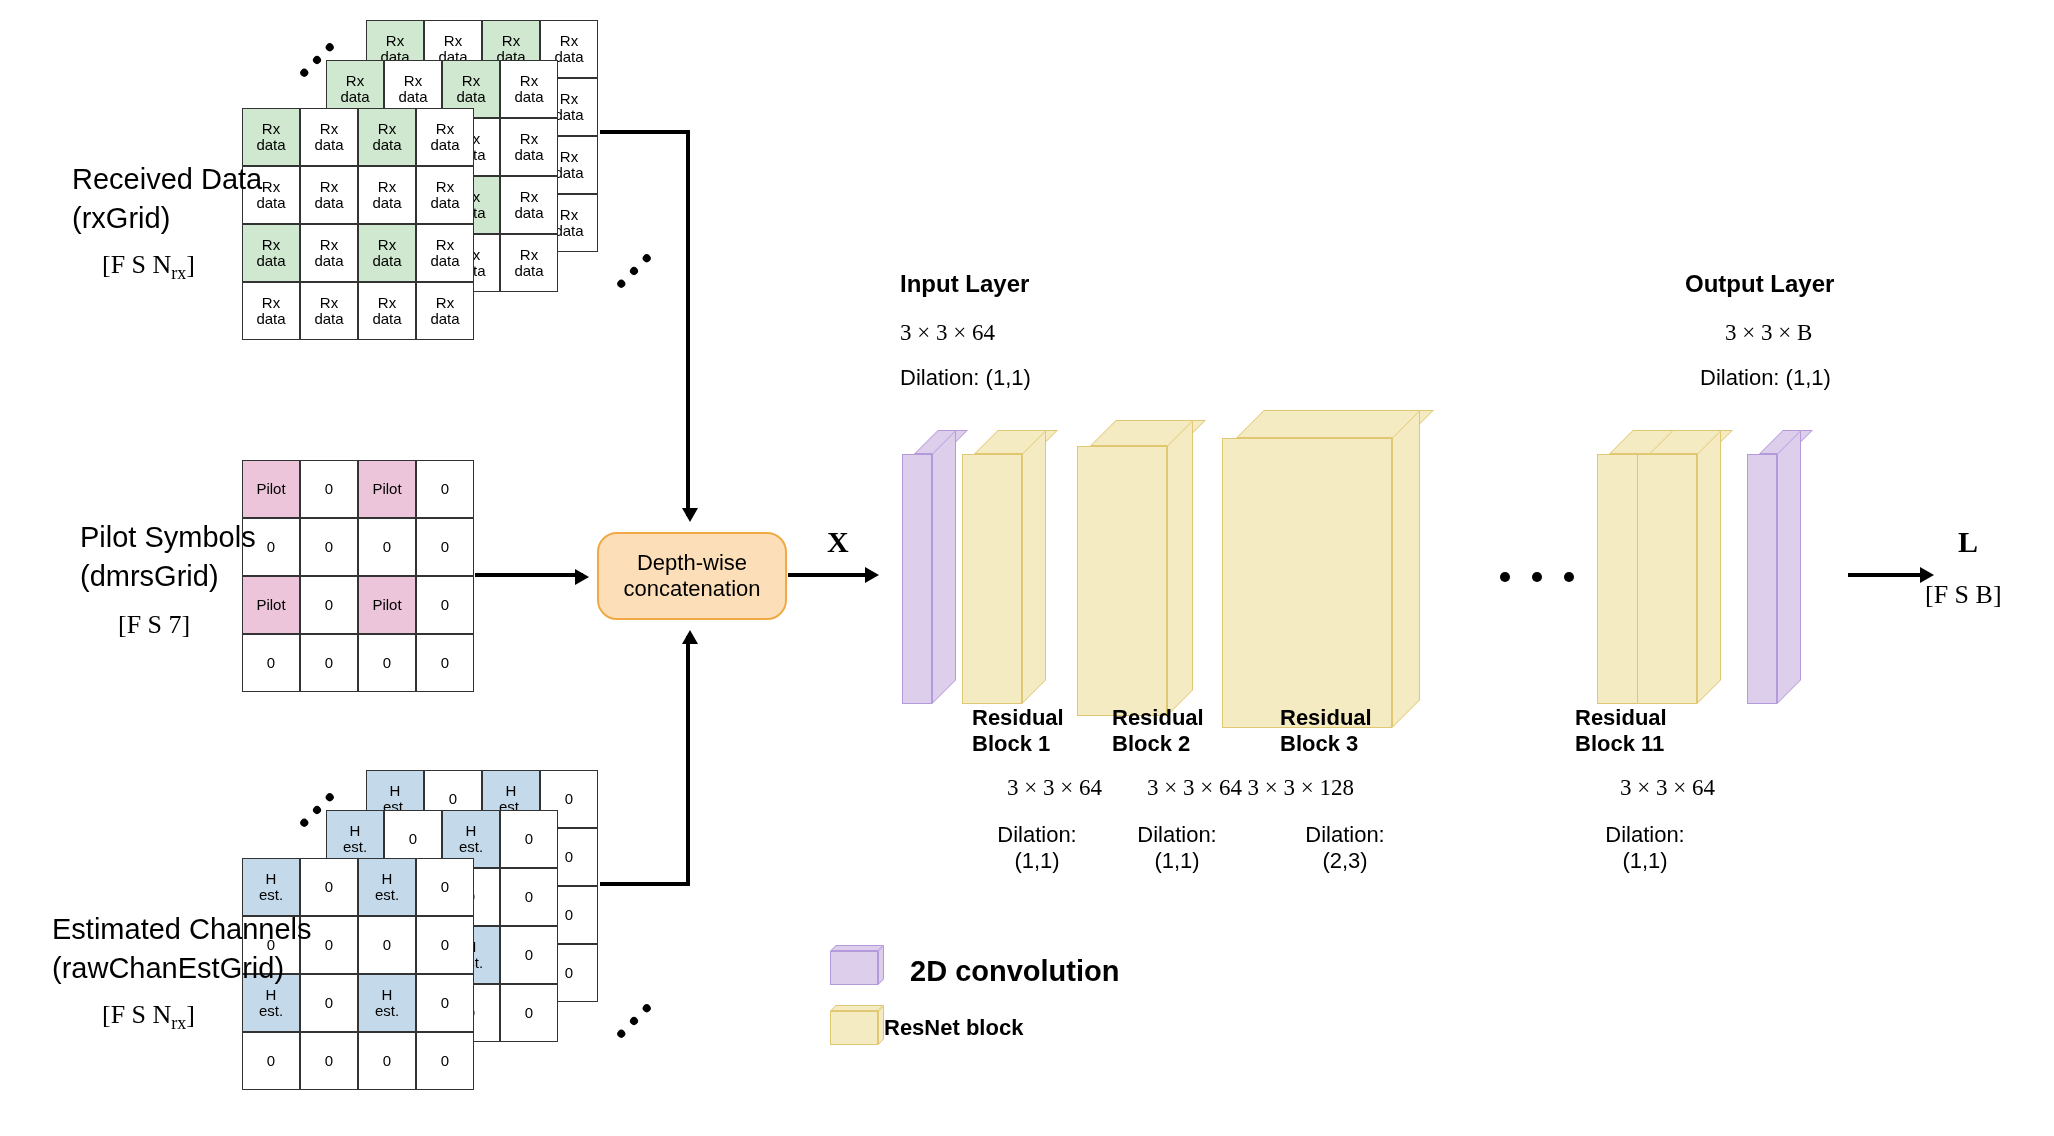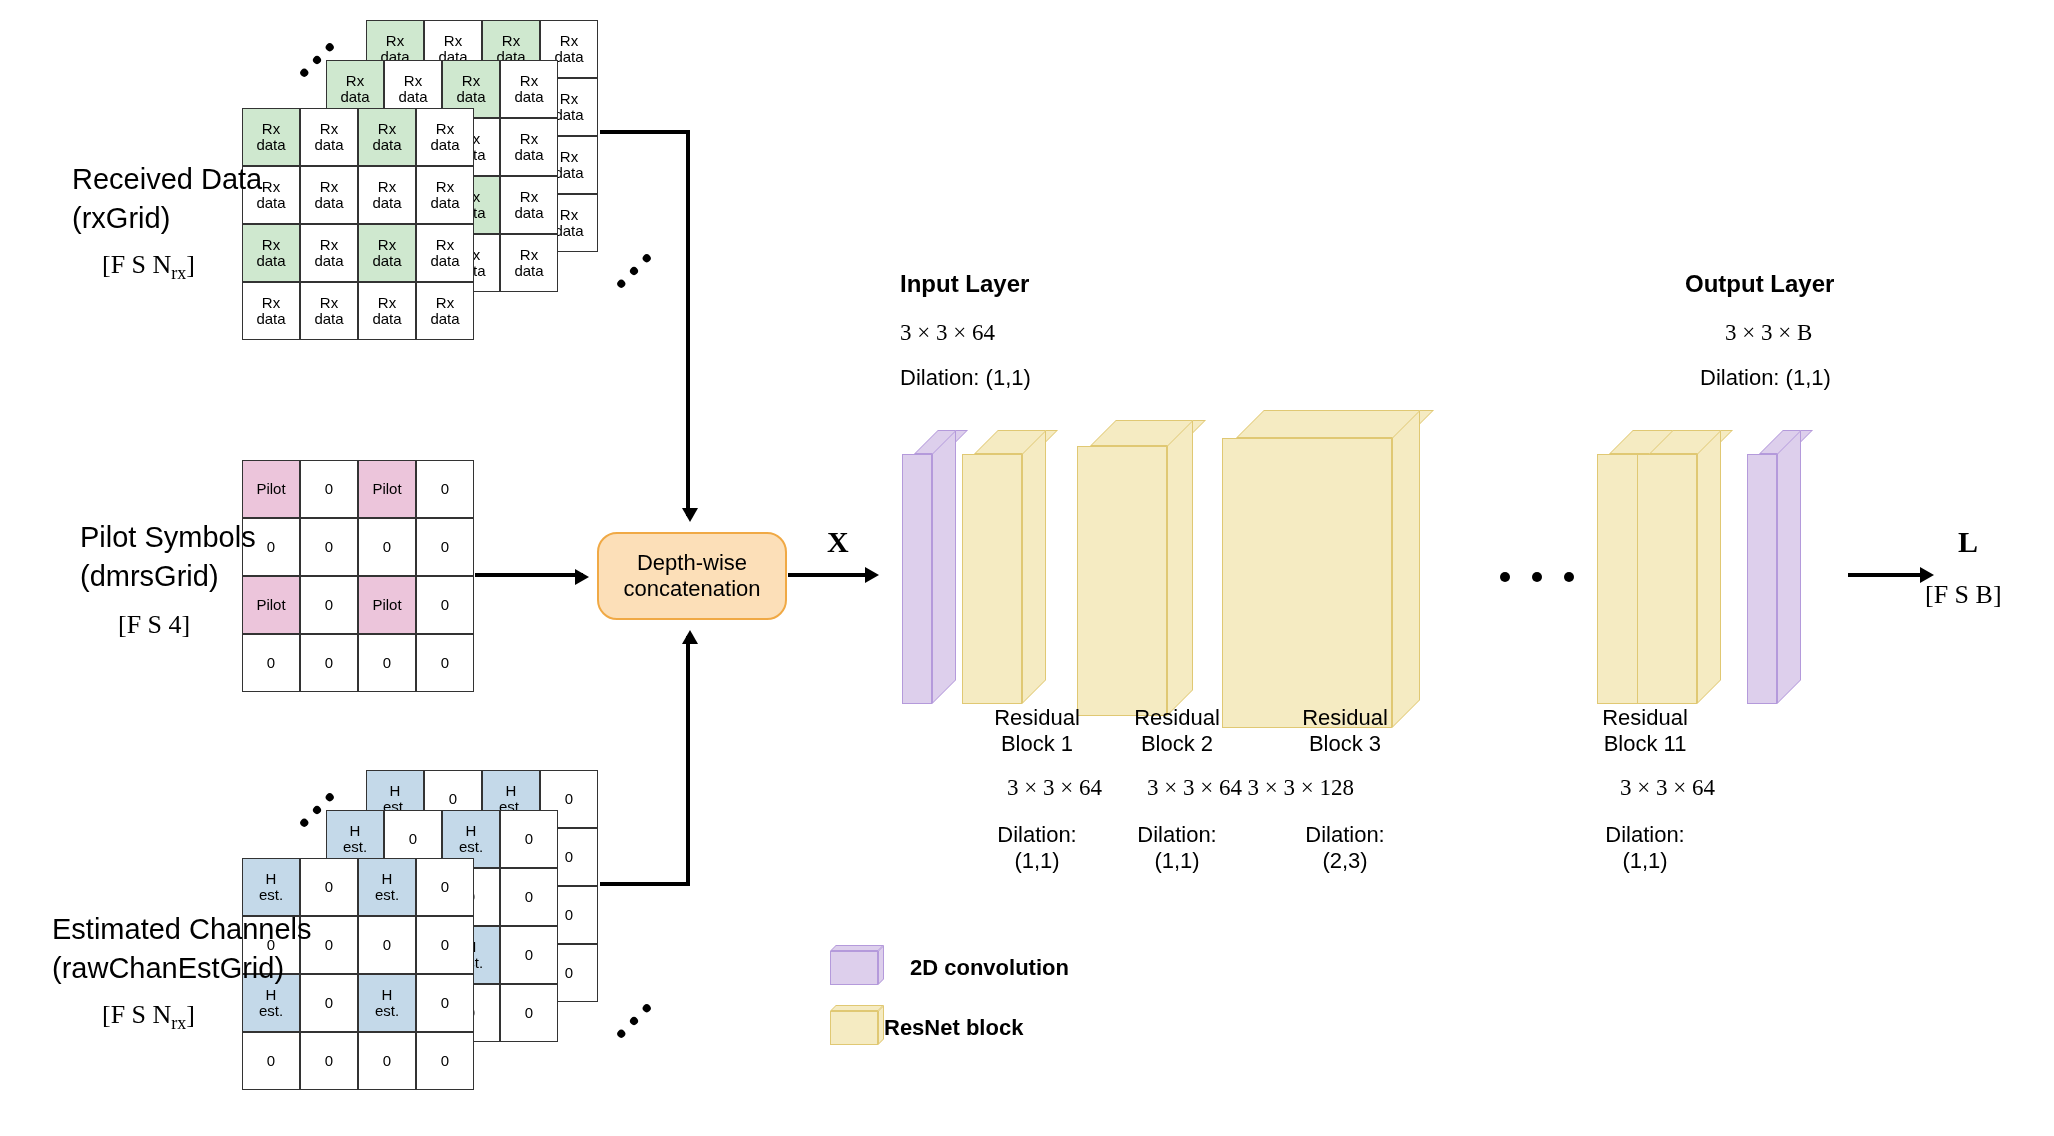--- a/index.html
+++ b/index.html
@@ -32,21 +32,21 @@
 
 
 .dots{display:flex;gap:10px}
 .dots span{width:8px;height:8px;background:#000;border-radius:50%}
 
 .arrow{position:absolute;background:#000}
 .arrowR:after{content:"";position:absolute;right:-14px;top:-6px;border:8px solid transparent;border-left:14px solid #000}
 .arrowD:after{content:"";position:absolute;left:-6px;bottom:-14px;border:8px solid transparent;border-top:14px solid #000}
 .arrowU:after{content:"";position:absolute;left:-6px;top:-14px;border:8px solid transparent;border-bottom:14px solid #000}
 
-.blktitle{font-weight:400;font-size:22px;text-align:center}
+.blktitle{font-weight:700;font-size:22px;text-align:left}
 .blkline{font-size:23px;text-align:right;font-family:'Times New Roman',serif}
 </style>
 </head>
 <body>
 
 <div class="abs" style="left:366px;top:20px">
   <div class="grid grid4">
   <div class="cell grn" style="white-space: pre-line;">Rx
 data</div>
       <div class="cell" style="white-space: pre-line;">Rx
@@ -189,21 +189,21 @@
       <div class="cell">0</div>
       <div class="cell">0</div>
       <div class="cell">0</div>
       <div class="cell">0</div>
     </div>
 </div>
 <div class="abs label" style="left:80px;top:518px">
   <div>Pilot Symbols</div>
   <div>(<span class="mono">dmrsGrid</span>)</div>
 </div>
-<div class="abs dims serif" style="left:118px;top:610px">[F S 4]</div>
+<div class="abs dims serif" style="left:118px;top:610px">[F S 7]</div>
 
 <div class="abs" style="left:366px;top:770px">
   <div class="grid grid4">
       <div class="cell blu" style="white-space: pre-line;">H
 est.</div>
       <div class="cell" style="white-space: pre-line;">0</div>
       <div class="cell blu" style="white-space: pre-line;">H
 est.</div>
       <div class="cell" style="white-space: pre-line;">0</div>
       <div class="cell" style="white-space: pre-line;">0</div>
@@ -384,21 +384,21 @@
 <div class="abs" style="left:1575px;top:822px;width:140px;text-align:center;white-space:pre-line;font-size:22px">Dilation:
 (1,1)</div>
 
 <div class="abs" style="left:830px;top:945px">
   <div style="position:relative;width:54px;height:40px">
     <div style="position:absolute;left:0;top:6px;width:48px;height:34px;background:#ddcfec;border:1px solid #b49adb"></div>
     <div style="position:absolute;left:3px;top:0;width:48px;height:6px;background:#ddcfec;border:1px solid #b49adb;transform:skewX(-45deg)"></div>
     <div style="position:absolute;left:48px;top:6px;width:6px;height:34px;background:#ddcfec;border:1px solid #b49adb;transform:skewY(-45deg);transform-origin:top left"></div>
   </div>
 </div>
-<div class="abs bold" style="left:910px;top:955px;font-size:22px">2D convolution</div>
+<div class="abs bold" style="left:910px;top:955px;font-size:29px">2D convolution</div>
 
 <div class="abs" style="left:830px;top:1005px">
   <div style="position:relative;width:54px;height:40px">
     <div style="position:absolute;left:0;top:6px;width:48px;height:34px;background:#f5ebc2;border:1px solid #e0c873"></div>
     <div style="position:absolute;left:3px;top:0;width:48px;height:6px;background:#f5ebc2;border:1px solid #e0c873;transform:skewX(-45deg)"></div>
     <div style="position:absolute;left:48px;top:6px;width:6px;height:34px;background:#f5ebc2;border:1px solid #e0c873;transform:skewY(-45deg);transform-origin:top left"></div>
   </div>
 </div>
 <div class="abs bold" style="left:884px;top:1015px;font-size:22px">ResNet block</div>
 

